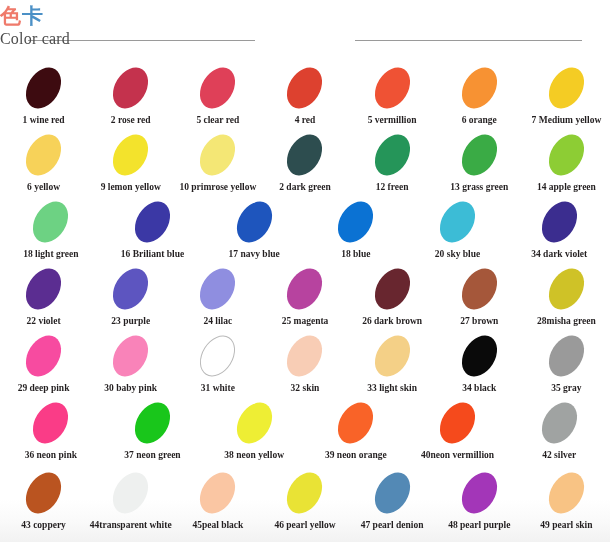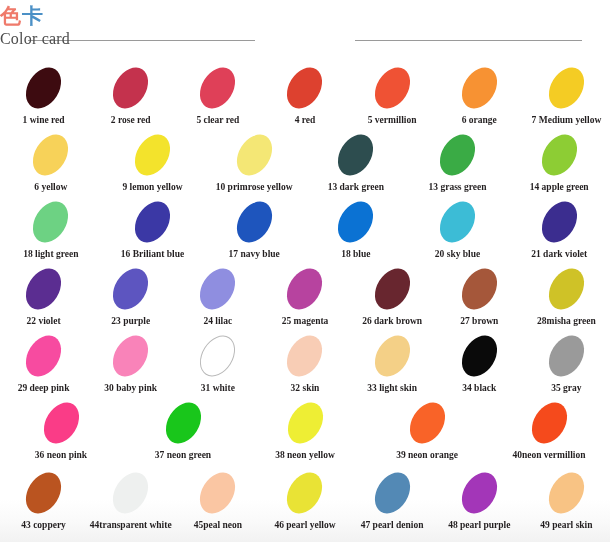--- a/index.html
+++ b/index.html
@@ -191,21 +191,27 @@
         <div class="cell">
           <div class="swatch-wrap">
             <div class="swatch" style="background: rgb(244, 231, 117);"></div>
           </div>
           <div class="label">10 primrose yellow</div>
         </div>
         <div class="cell">
           <div class="swatch-wrap">
             <div class="swatch" style="background: rgb(45, 77, 79);"></div>
           </div>
-          <div class="label">13 dark green</div>
+          <div class="label">2 dark green</div>
+        </div>
+        <div class="cell">
+          <div class="swatch-wrap">
+            <div class="swatch" style="background: rgb(37, 149, 89);"></div>
+          </div>
+          <div class="label">12 freen</div>
         </div>
         <div class="cell">
           <div class="swatch-wrap">
             <div class="swatch" style="background: rgb(58, 171, 69);"></div>
           </div>
           <div class="label">13  grass green</div>
         </div>
         <div class="cell">
           <div class="swatch-wrap">
             <div class="swatch" style="background: rgb(141, 205, 52);"></div>
@@ -241,21 +247,21 @@
         <div class="cell">
           <div class="swatch-wrap">
             <div class="swatch" style="background: rgb(60, 188, 214);"></div>
           </div>
           <div class="label">20 sky blue</div>
         </div>
         <div class="cell">
           <div class="swatch-wrap">
             <div class="swatch" style="background: rgb(59, 45, 143);"></div>
           </div>
-          <div class="label">21 dark violet</div>
+          <div class="label">34 dark violet</div>
         </div>
       </div>
       <div class="row">
         <div class="cell">
           <div class="swatch-wrap">
             <div class="swatch" style="background: rgb(91, 45, 145);"></div>
           </div>
           <div class="label">22  violet</div>
         </div>
         <div class="cell">
@@ -363,39 +369,45 @@
             <div class="swatch" style="background: rgb(249, 99, 40);"></div>
           </div>
           <div class="label">39 neon orange</div>
         </div>
         <div class="cell">
           <div class="swatch-wrap">
             <div class="swatch" style="background: rgb(245, 74, 28);"></div>
           </div>
           <div class="label">40neon vermillion</div>
         </div>
+        <div class="cell">
+          <div class="swatch-wrap">
+            <div class="swatch" style="background: rgb(160, 163, 162);"></div>
+          </div>
+          <div class="label">42  silver</div>
+        </div>
       </div>
       <div class="row">
         <div class="cell">
           <div class="swatch-wrap">
             <div class="swatch" style="background: rgb(186, 84, 32);"></div>
           </div>
           <div class="label">43   coppery</div>
         </div>
         <div class="cell">
           <div class="swatch-wrap">
             <div class="swatch" style="background: rgb(238, 240, 239);"></div>
           </div>
           <div class="label">44transparent white</div>
         </div>
         <div class="cell">
           <div class="swatch-wrap">
             <div class="swatch" style="background: rgb(250, 198, 163);"></div>
           </div>
-          <div class="label">45peal neon</div>
+          <div class="label">45peal black</div>
         </div>
         <div class="cell">
           <div class="swatch-wrap">
             <div class="swatch" style="background: rgb(233, 227, 53);"></div>
           </div>
           <div class="label">46 pearl yellow</div>
         </div>
         <div class="cell">
           <div class="swatch-wrap">
             <div class="swatch" style="background: rgb(83, 137, 181);"></div>

